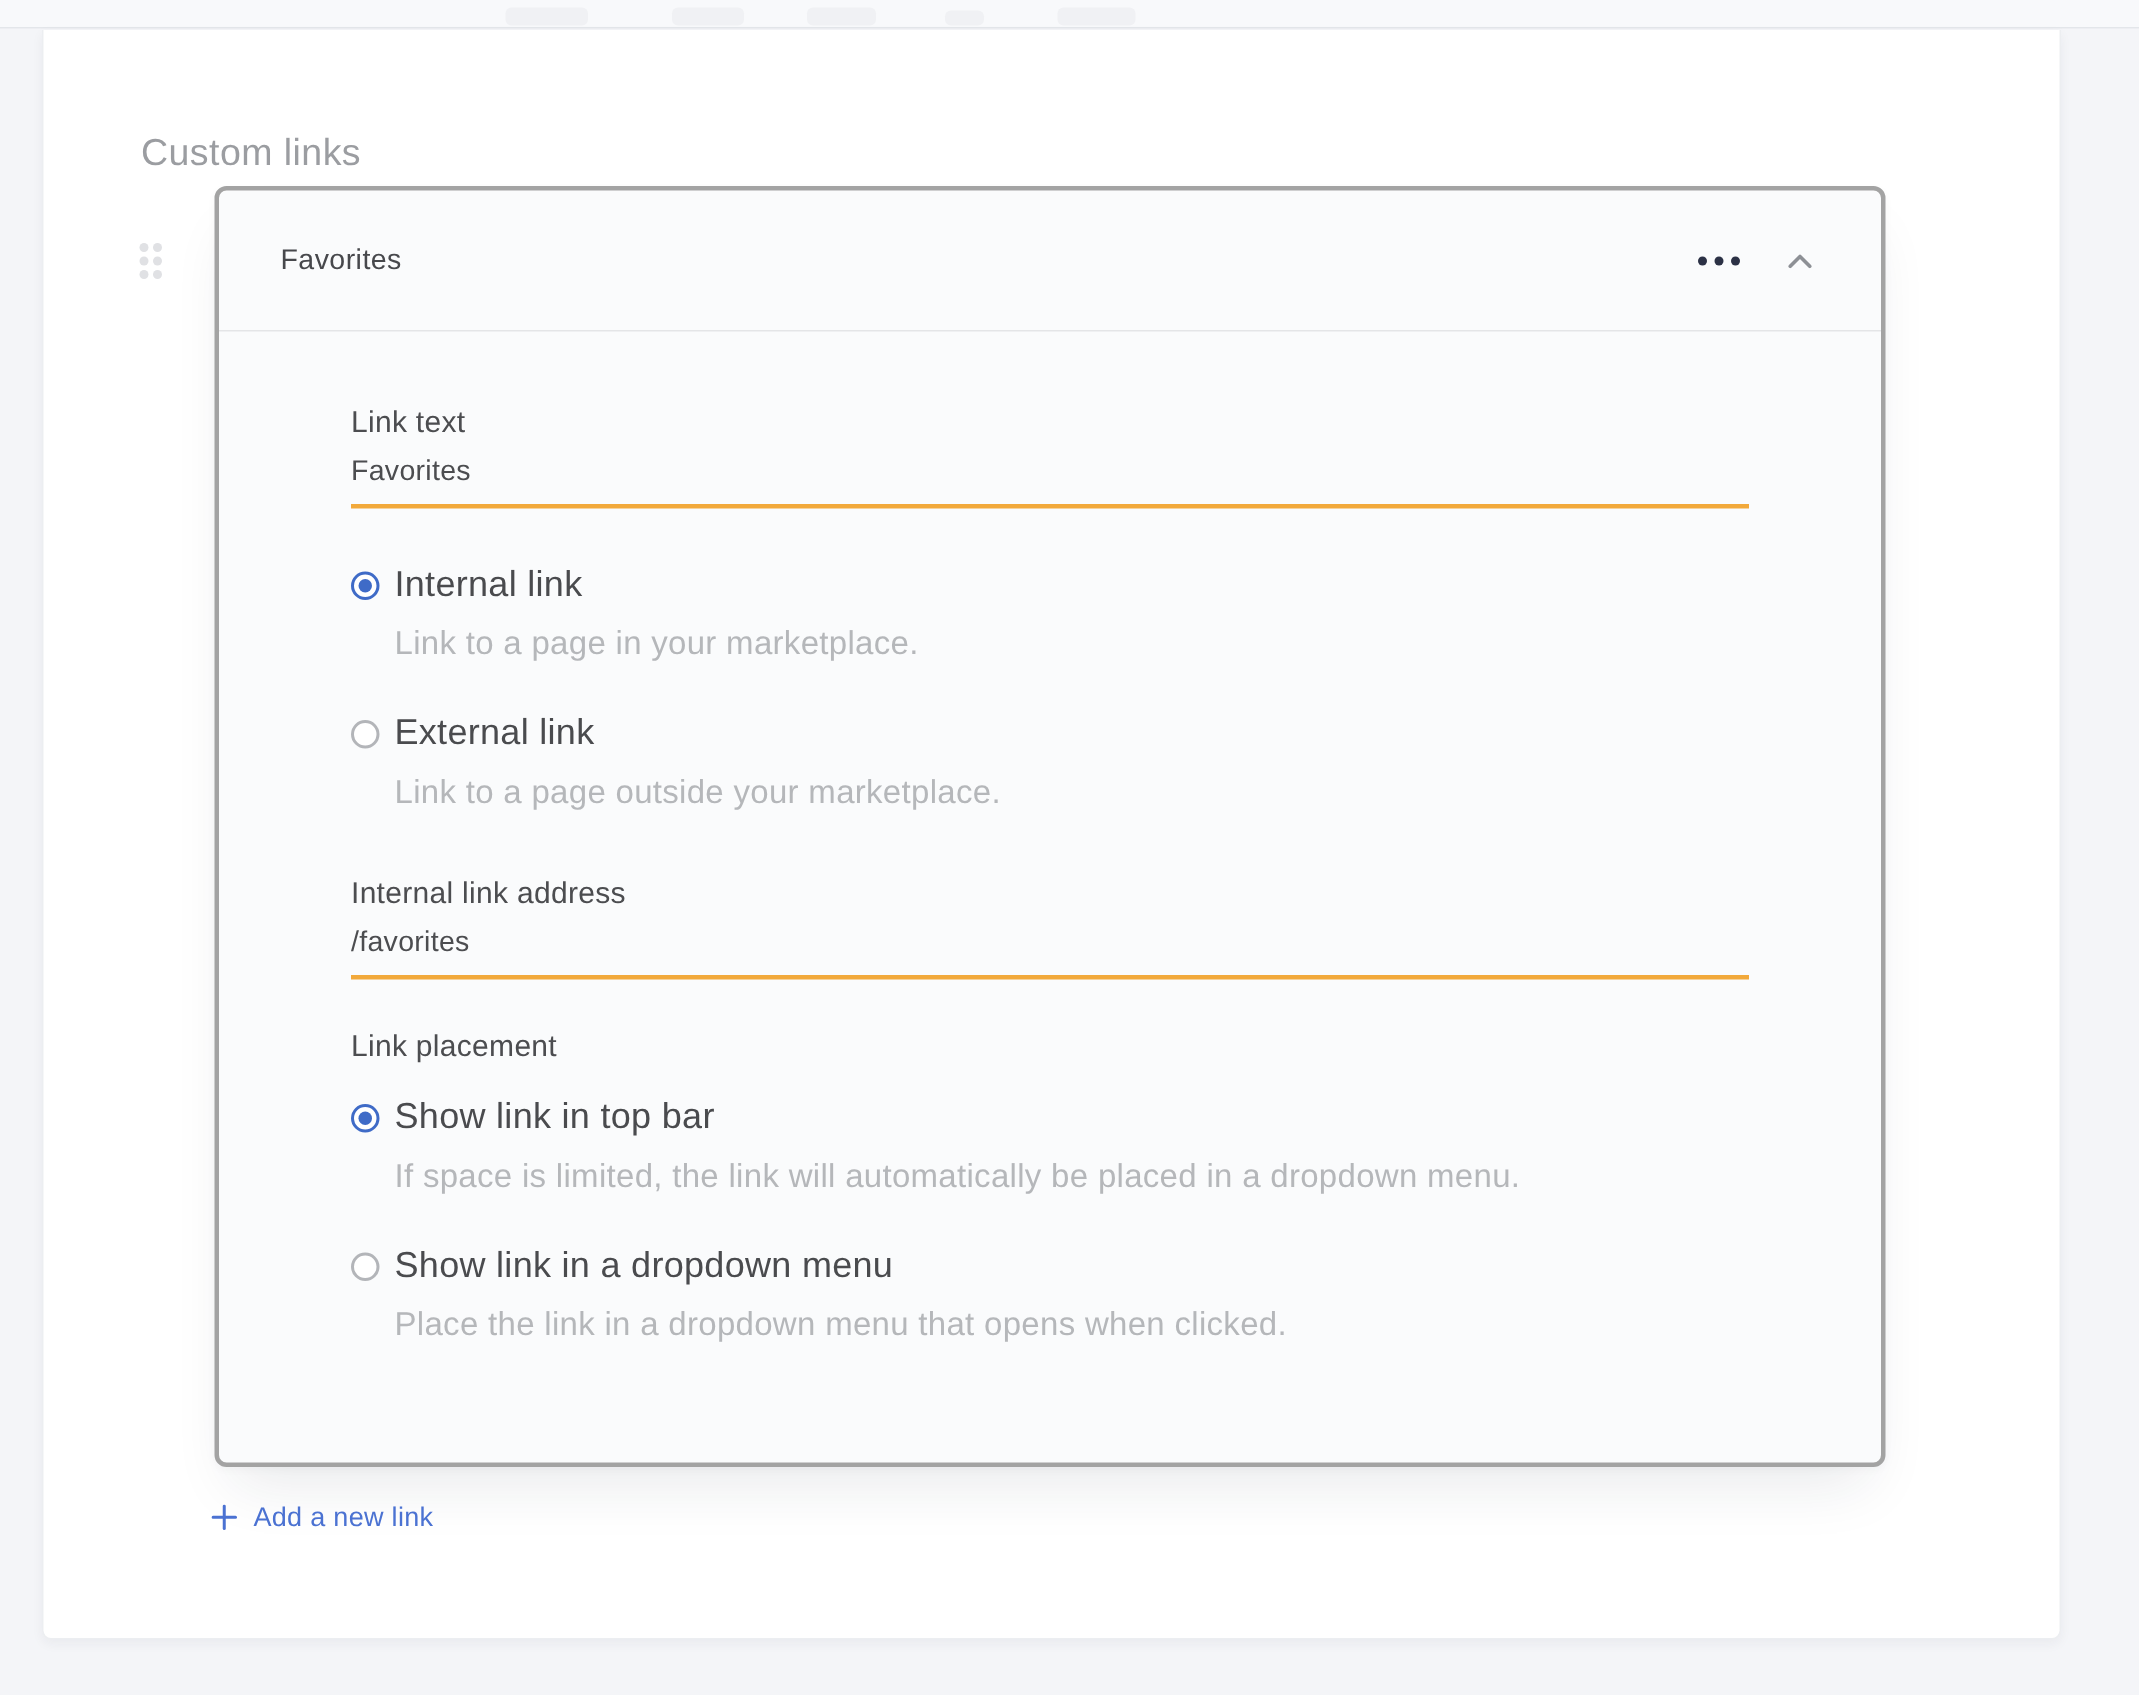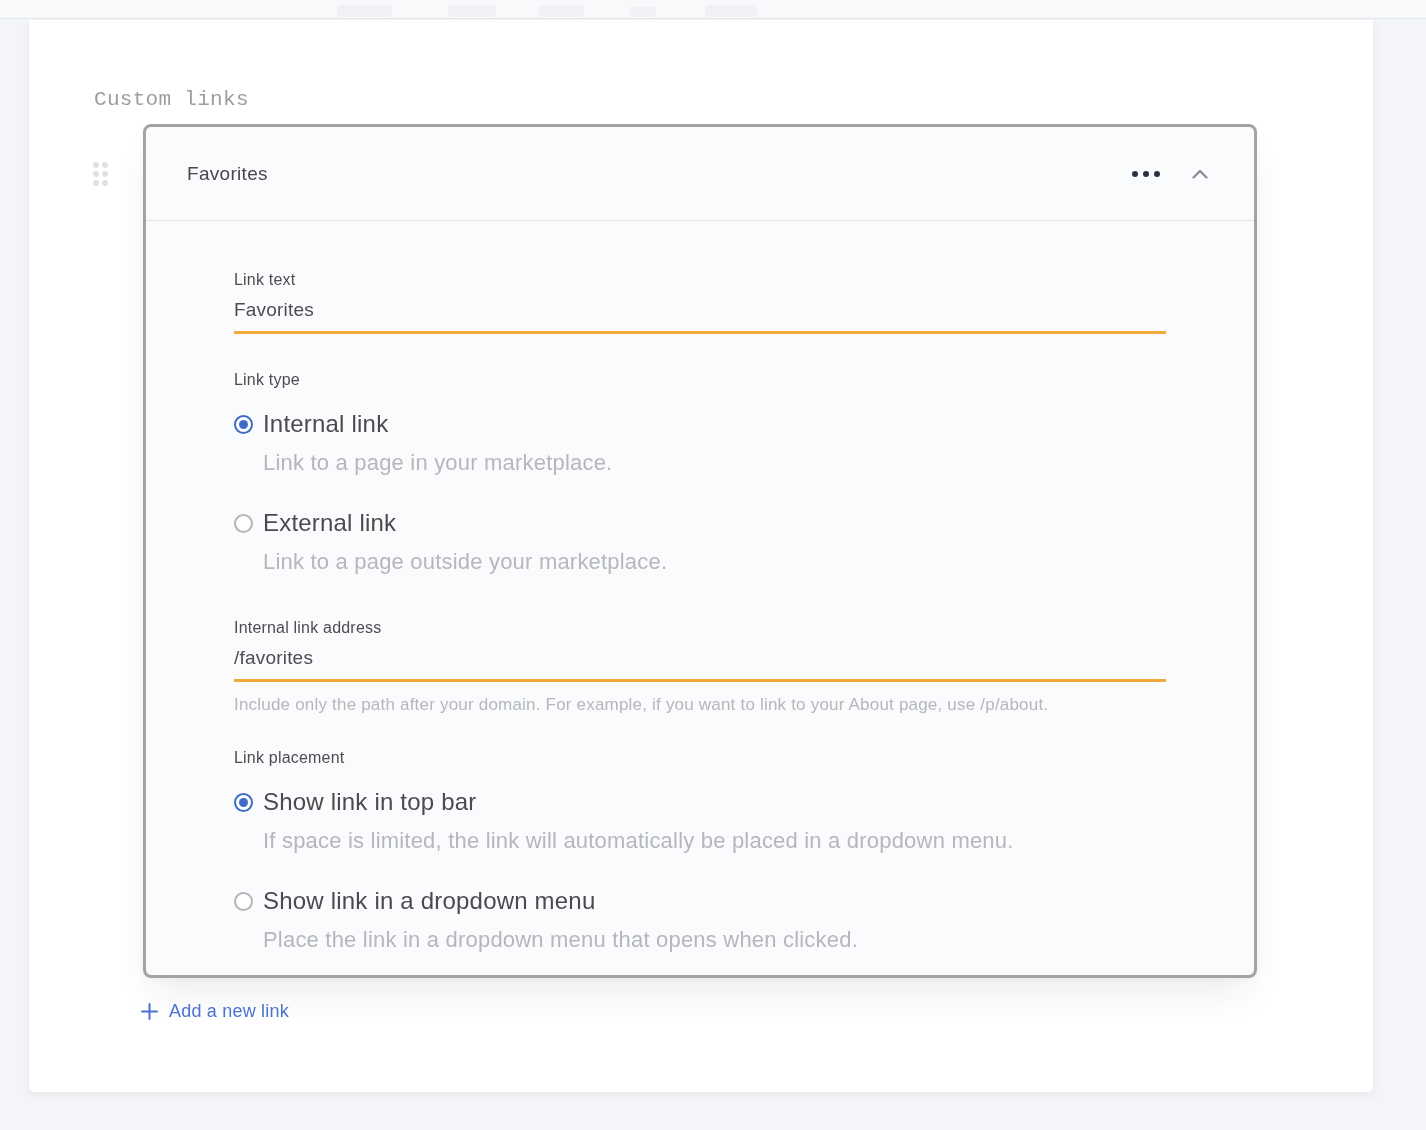--- a/index.html
+++ b/index.html
@@ -27,21 +27,21 @@
     position:absolute; left:28px; top:20px; width:1346px; height:1073px;
     background:#ffffff;
     border-left:1px solid #eceef1; border-right:1px solid #eceef1;
     border-bottom:1px solid #eceef1;
     border-radius:0 0 6px 6px;
     box-shadow:0 3px 8px rgba(30,40,60,0.05);
   }
 
   .page-heading {
     position:absolute; left:65px; top:68px;
-    font-size:21px; font-weight:400; color:#9b9da1; letter-spacing:0.3px;font-family:Liberation Mono, monospace;
+    font-size:25px; font-weight:400; color:#9b9da1; letter-spacing:0.3px;
   }
 
   
   .drag-handle {
     position:absolute; left:62px; top:140px;
     display:grid; grid-template-columns:6px 6px; grid-auto-rows:6px;
     gap:3px; cursor:grab; padding:2px;
   }
   .drag-handle i { width:6px; height:6px; border-radius:50%; background:#e0e1e4; }
 
@@ -61,21 +61,21 @@
   .panel-actions { margin-left:auto; display:flex; align-items:center; gap:26px; }
   .ellipsis-btn {
     display:flex; gap:5px; align-items:center; background:none; border:none;
     cursor:pointer; padding:6px 2px;
   }
   .ellipsis-btn i { width:6px; height:6px; border-radius:50%; background:#2b3145; }
   .collapse-btn { background:none; border:none; cursor:pointer; padding:4px; line-height:0; }
 
   
   .panel-body { padding:50px 88px 0 88px; }
-  .field-label { font-size:16px; color:#4c4d50; letter-spacing:0.2px; margin-bottom:10px; }
+  .field-label { font-size:20px; color:#4c4d50; letter-spacing:0.2px; margin-bottom:10px; }
   .underline-input {
     display:block; width:100%;
     font-family:"Liberation Sans", sans-serif;
     font-size:19px; color:#4c4d50; letter-spacing:0.2px;
     background:transparent; border:none; outline:none;
     border-bottom:3px solid #f2a93b;
     padding:0 0 10px 0; border-radius:0;
   }
   .field-group { margin-bottom:37px; }
   .help-text { font-size:17px; color:#b5b7ba; letter-spacing:0.2px; margin-top:13px; }
@@ -151,21 +151,20 @@
       </div>
 
       <div class="panel-body">
 
         <div class="field-group">
           <div class="field-label">Link text</div>
           <input class="underline-input" type="text" value="Favorites" style="">
         </div>
 
         <div class="radio-section">
-          <div class="field-label">Link type</div>
 
           <div class="radio-option">
             <div class="radio-row">
               <span class="radio-circle checked"></span>
               <span class="radio-label">Internal link</span>
             </div>
             <div class="radio-desc">Link to a page in your marketplace.</div>
           </div>
 
           <div class="radio-option">
@@ -173,21 +172,20 @@
               <span class="radio-circle"></span>
               <span class="radio-label">External link</span>
             </div>
             <div class="radio-desc">Link to a page outside your marketplace.</div>
           </div>
         </div>
 
         <div class="field-group" style="margin-bottom:34px">
           <div class="field-label">Internal link address</div>
           <input class="underline-input" type="text" value="/favorites" style="">
-          <div class="help-text">Include only the path after your domain. For example, if you want to link to your About page, use /p/about.</div>
         </div>
 
         <div class="radio-section">
           <div class="field-label">Link placement</div>
 
           <div class="radio-option">
             <div class="radio-row">
               <span class="radio-circle checked"></span>
               <span class="radio-label">Show link in top bar</span>
             </div>

